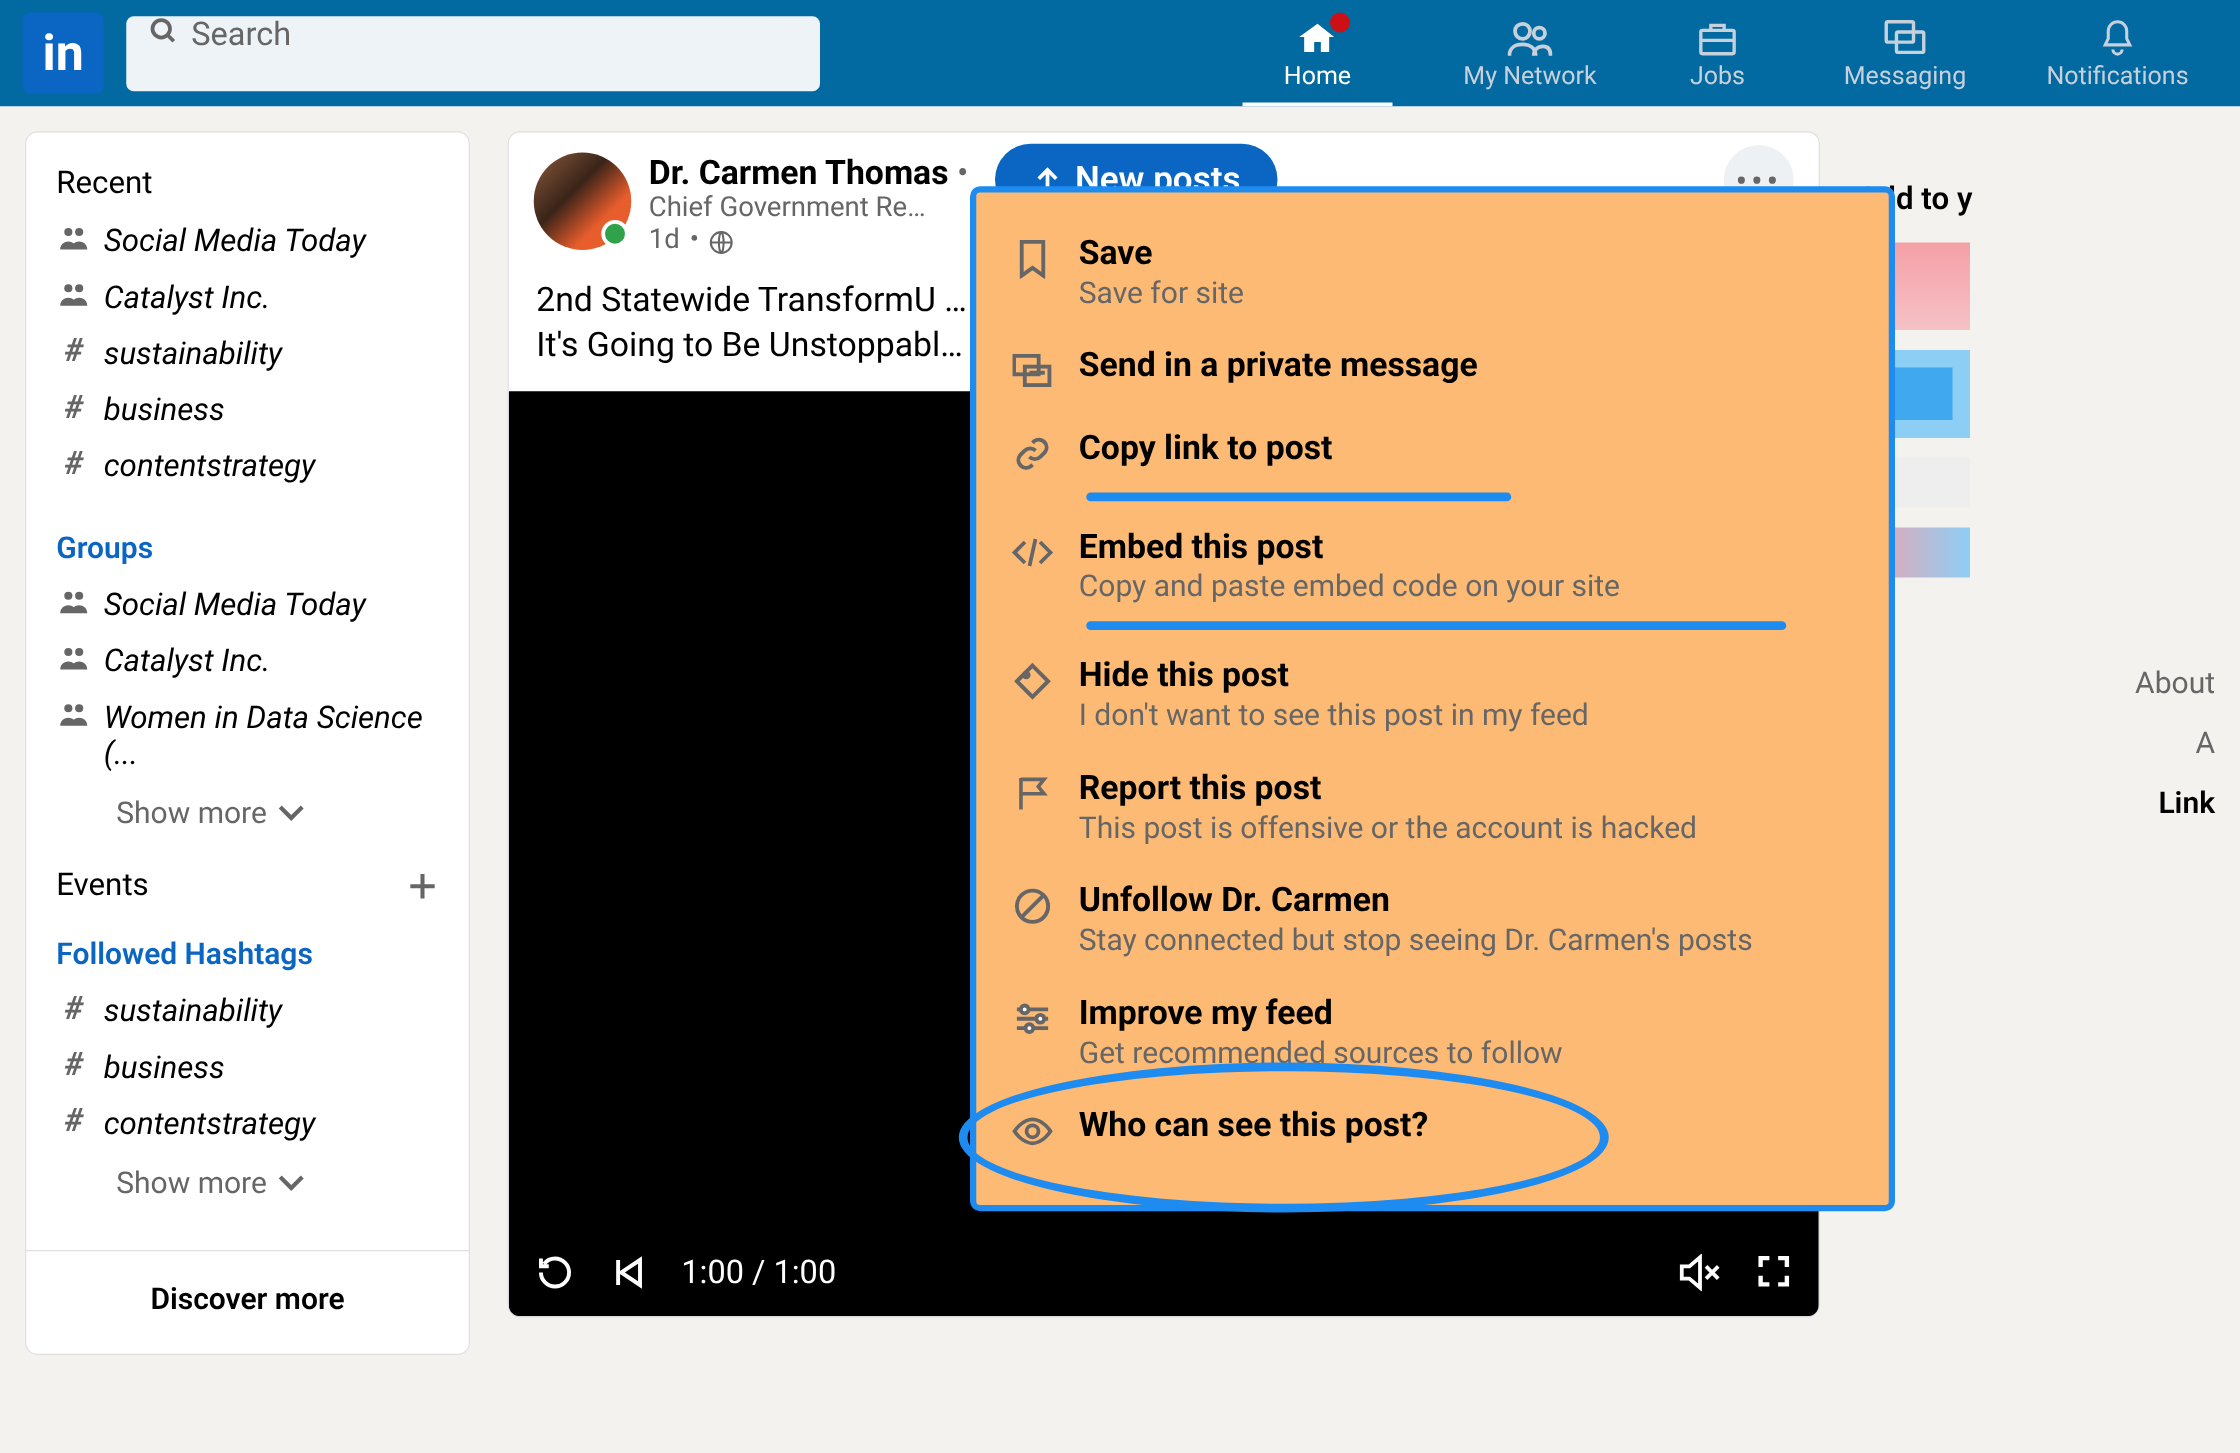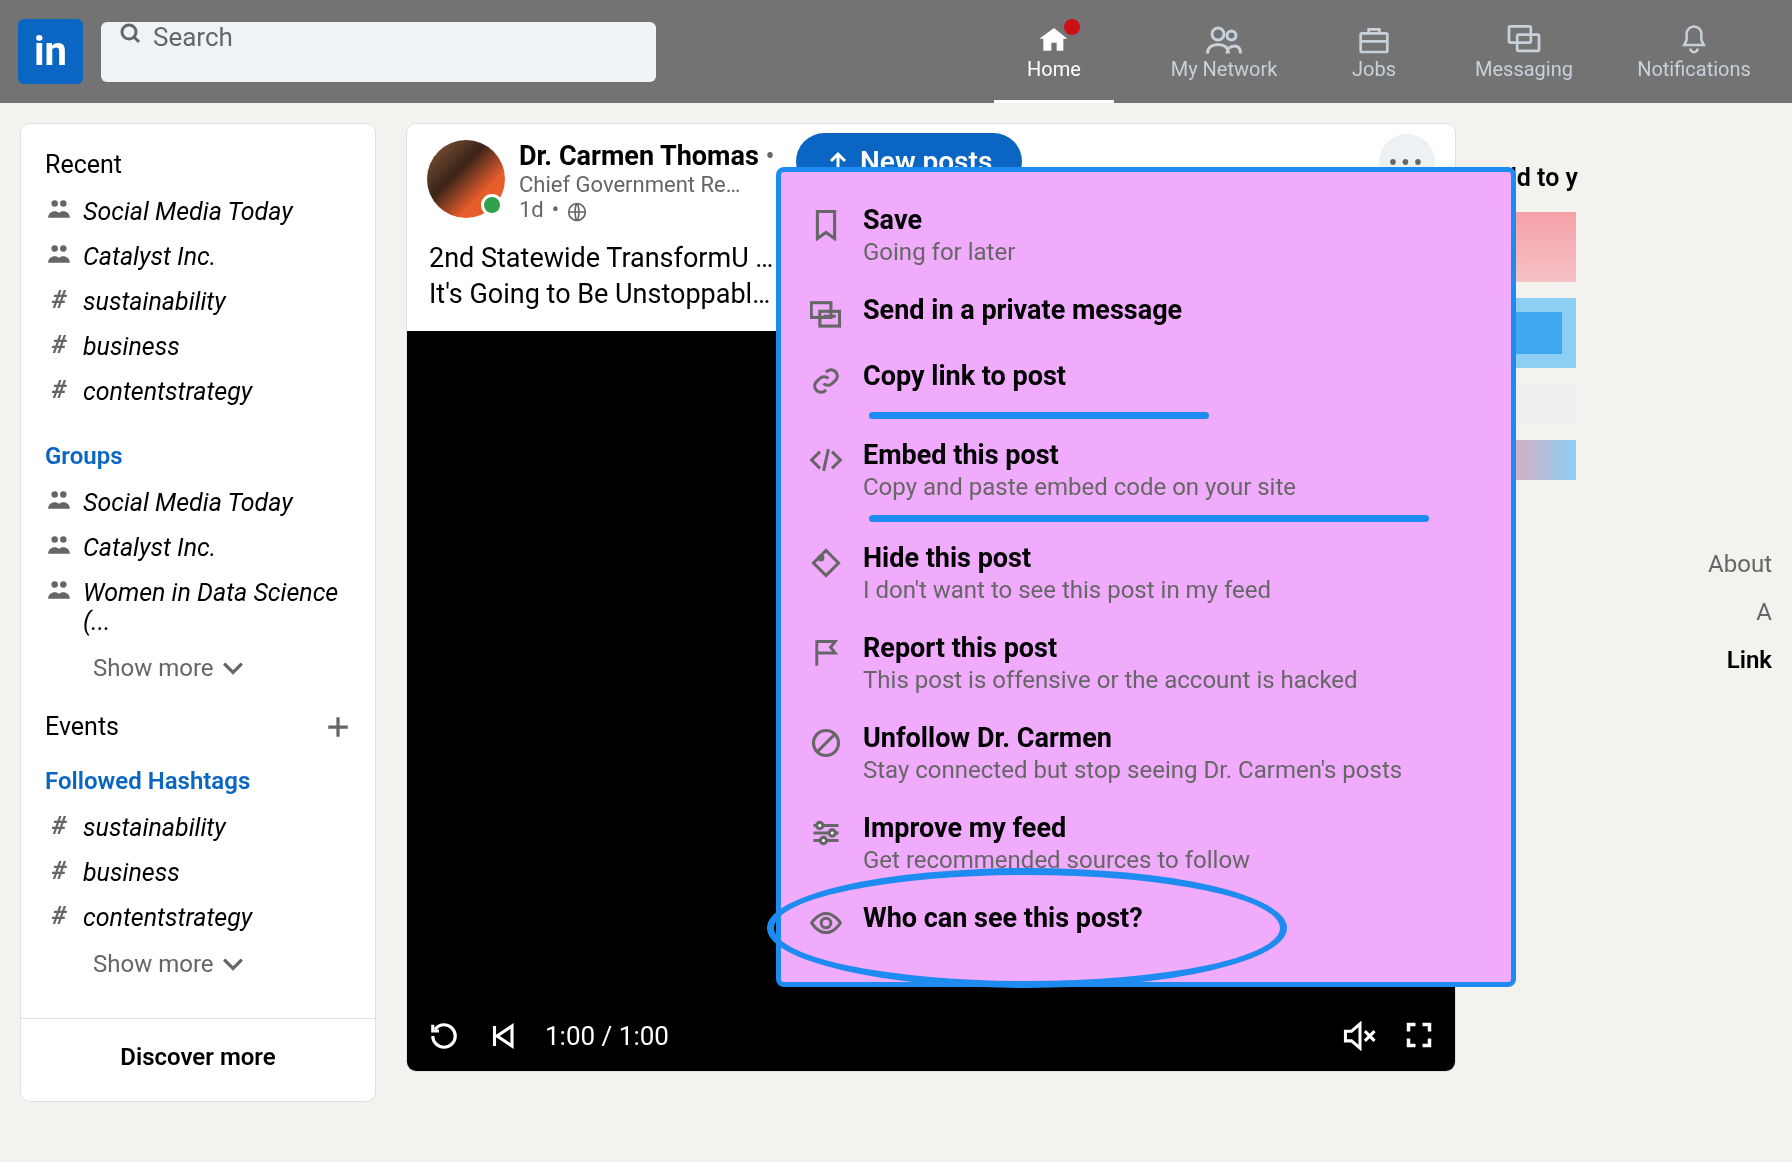--- a/index.html
+++ b/index.html
@@ -5,22 +5,22 @@
   * { box-sizing: border-box; margin: 0; padding: 0; }
   body {
     font-family: -apple-system, BlinkMacSystemFont, "Segoe UI", Roboto, Helvetica, Arial, sans-serif;
     background: #f3f2ef;
     width: 1792px;
     height: 1162px;
     overflow: hidden;
   }
   
   .header {
-    background: #737373;
-    height: 103px;
+    background: #0369a1;
+    height: 85px;
     display: flex;
     align-items: center;
     padding: 0 18px;
   }
   .logo {
     width: 65px;
     height: 65px;
     background: #0a66c2;
     border-radius: 6px;
     display: flex;
@@ -251,21 +251,21 @@
     gap: 10px;
     cursor: pointer;
     z-index: 2;
   }
   
   .dropdown {
     position: absolute;
     top: 44px;
     left: 370px;
     width: 740px;
-    background: #f0abfc;
+    background: #fdba74;
     border: 5px solid #1d8bf0;
     border-radius: 8px;
     z-index: 10;
     padding: 18px 0 28px;
   }
   .menu-item {
     display: flex;
     align-items: flex-start;
     gap: 20px;
     padding: 14px 28px;
@@ -549,21 +549,21 @@
 
     <div class="dropdown">
       <div class="menu-item">
         <div class="menu-icon">
             <svg width="26" height="32" viewBox="0 0 20 26" fill="none" stroke="#666" stroke-width="2.5">
               <path d="M3 2h14v22l-7-5-7 5z"></path>
             </svg>
           </div>
         <div class="menu-text">
             <div class="menu-title">Save</div>
-            <div class="menu-sub">Going for later</div>
+            <div class="menu-sub">Save for site</div>
           </div>
       </div>
       <div class="menu-item">
         <div class="menu-icon">
             <svg width="32" height="28" viewBox="0 0 26 22" fill="none" stroke="#666" stroke-width="2.5">
               <rect x="1" y="1" width="16" height="12"></rect>
               <rect x="8" y="8" width="16" height="12"></rect>
               <path d="M11 12h10"></path>
             </svg>
           </div>

